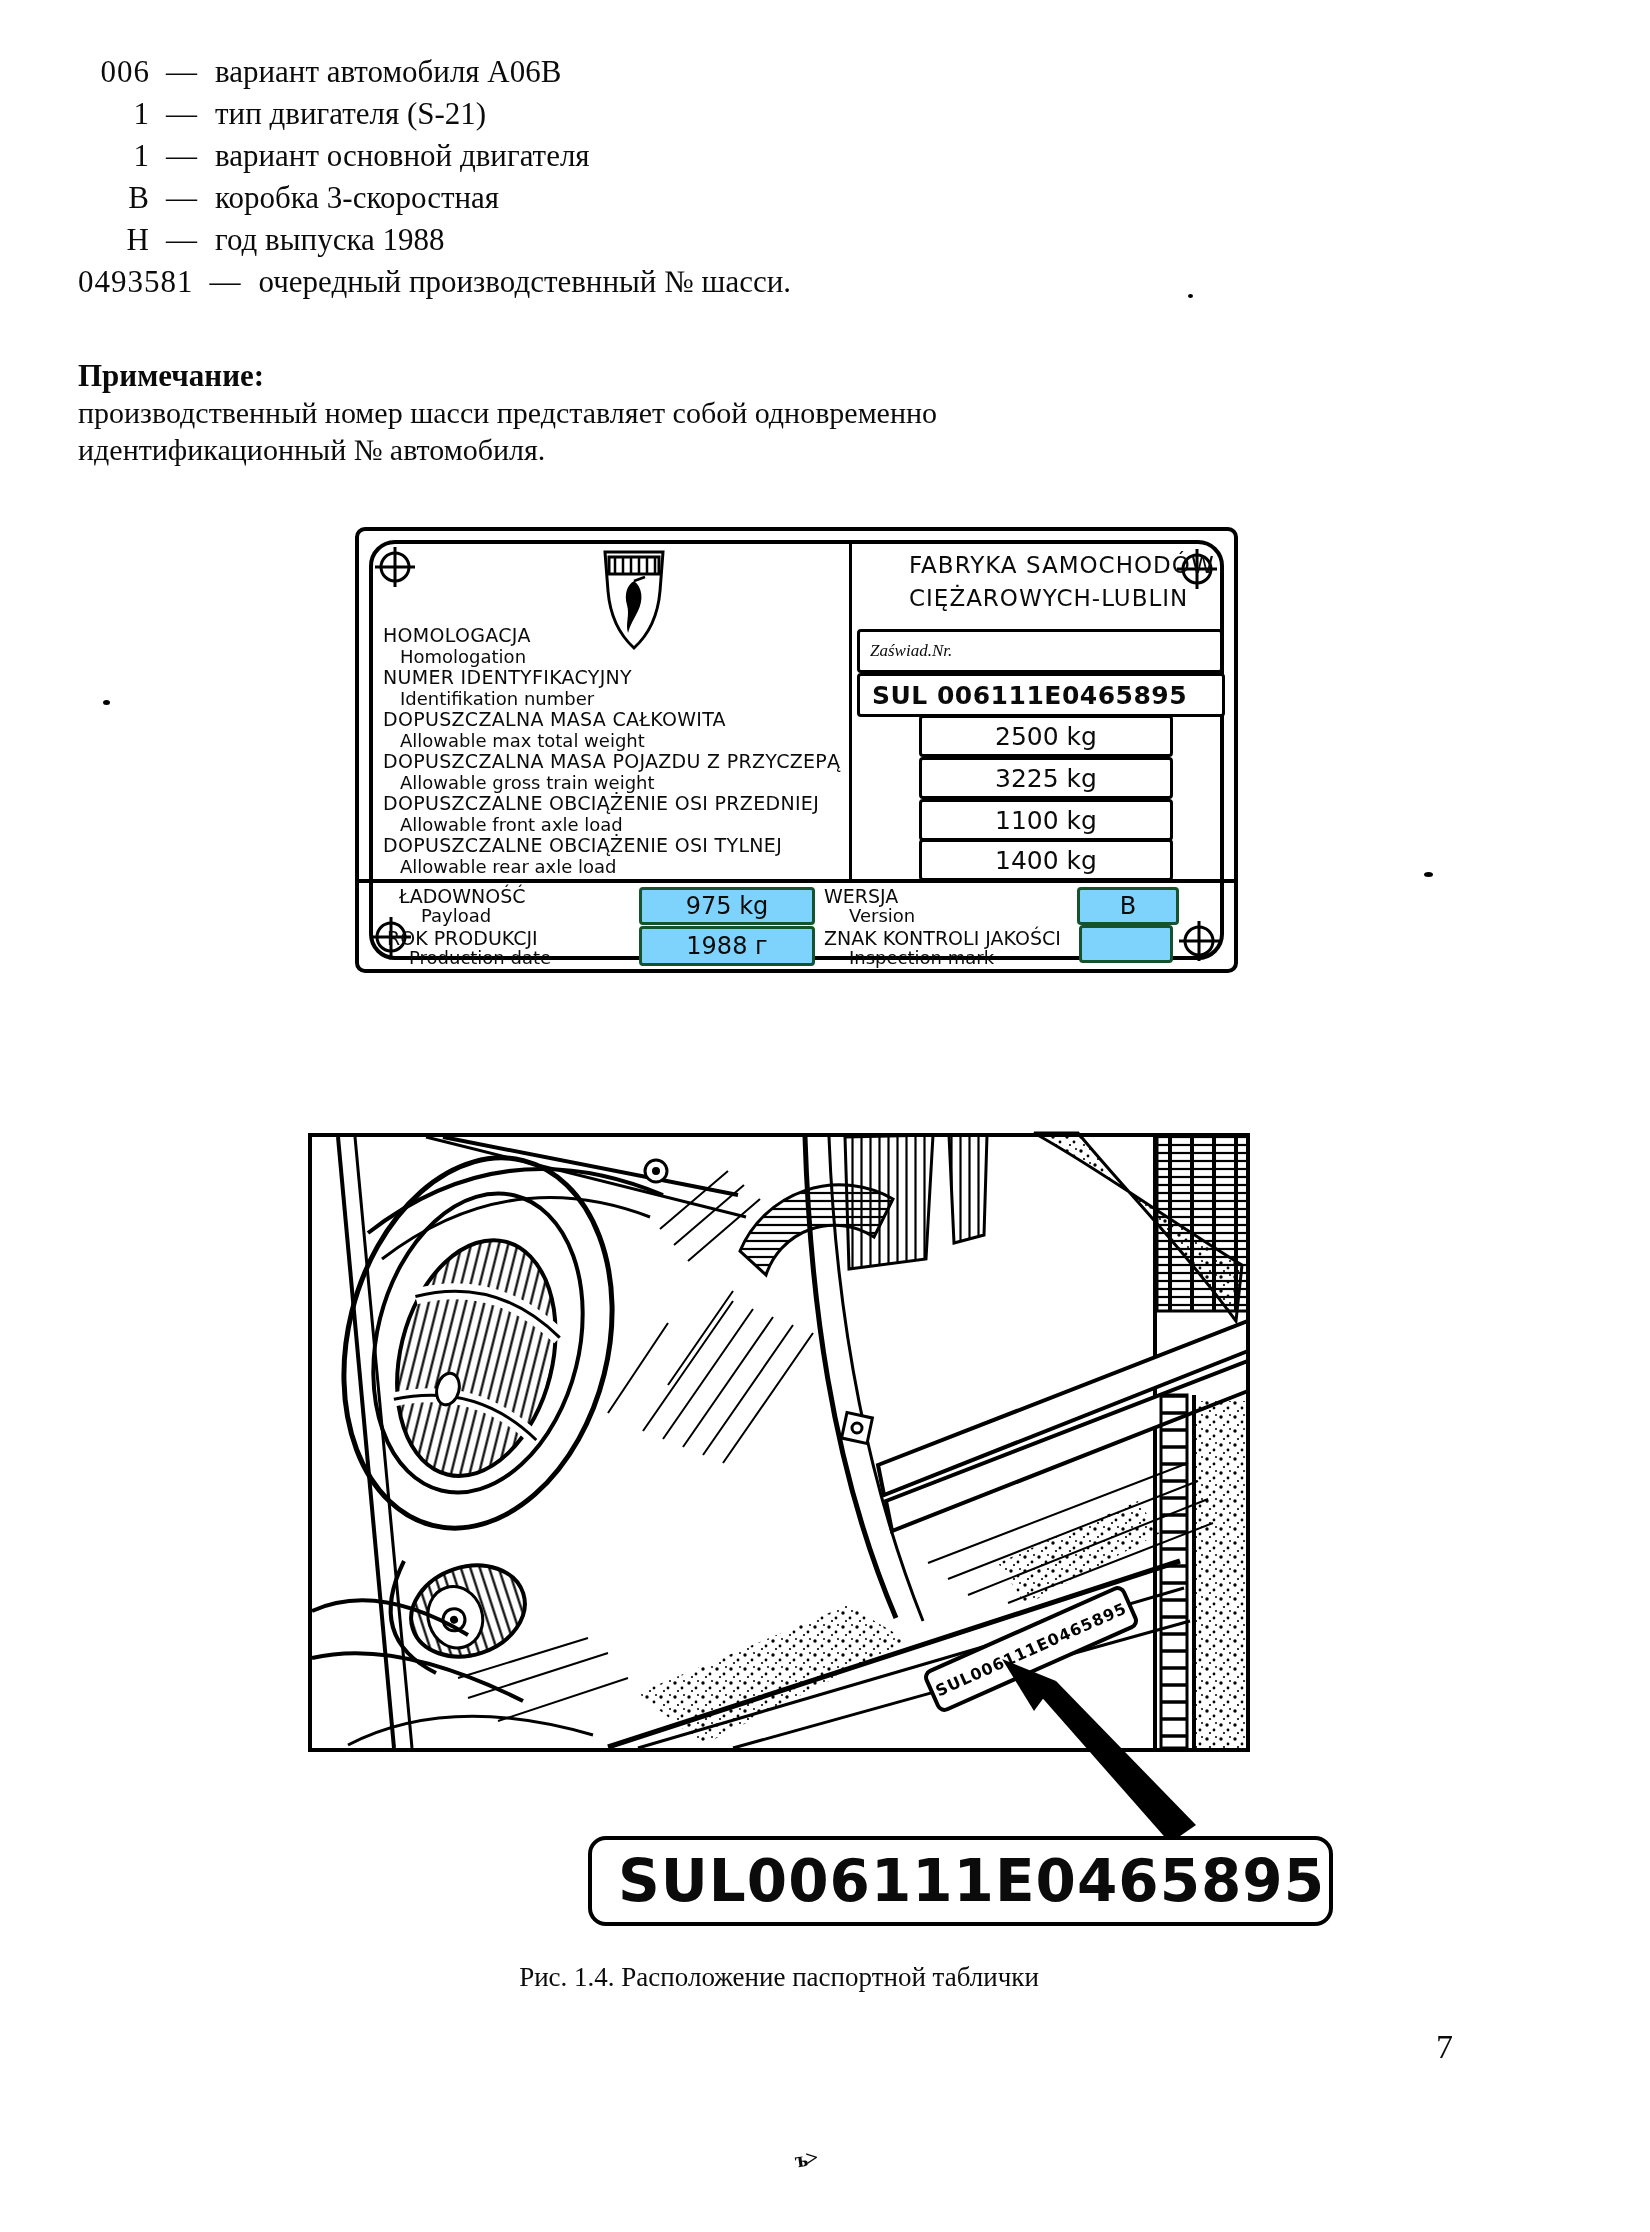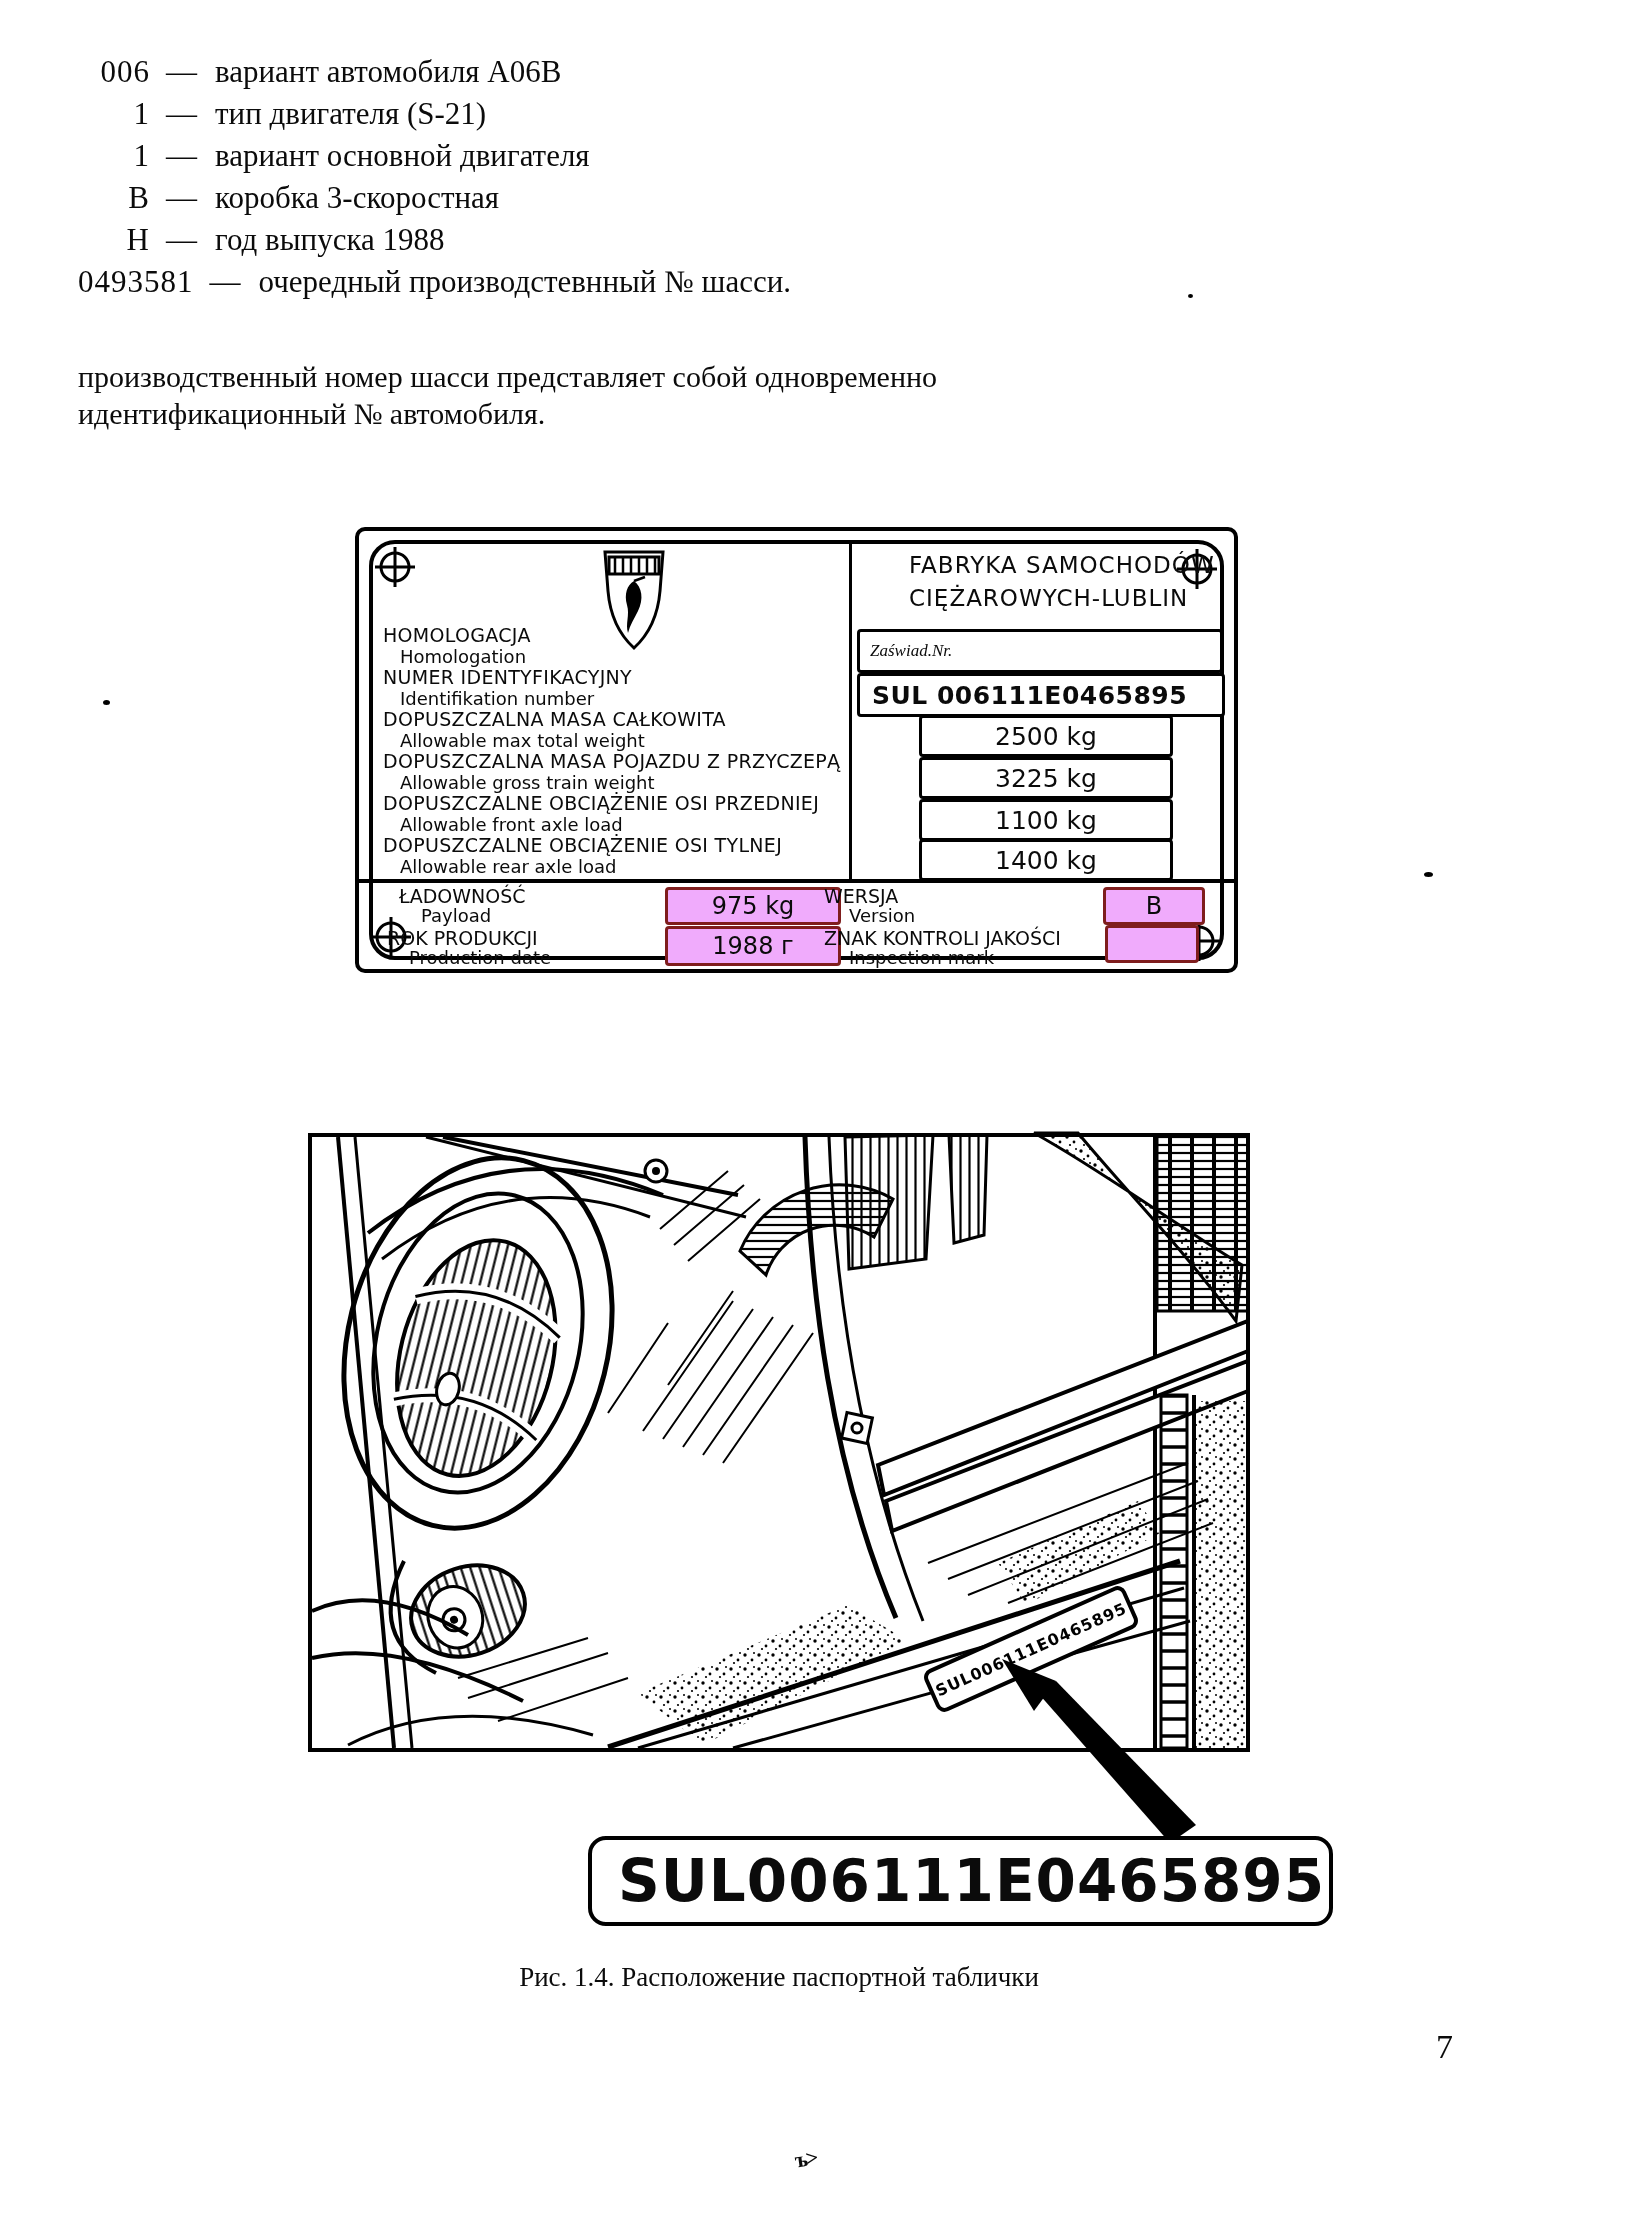--- a/index.html
+++ b/index.html
@@ -35,22 +35,22 @@
   .pbox{position:absolute;border:3px solid #000;border-radius:4px;background:#fff;
         display:flex;align-items:center;}
   .box-zaswiad{left:498px;top:98px;width:350px;height:38px;font-style:italic;
         font-family:"Liberation Serif",serif;font-size:17px;padding-left:10px;}
   .box-vin{left:498px;top:142px;width:350px;height:38px;font-size:25px;font-weight:bold;
         letter-spacing:.5px;padding-left:12px;}
   .wbox{left:560px;width:248px;height:36px;font-size:25px;justify-content:center;}
   .plate-band{position:absolute;left:0;bottom:0;top:348px;right:0;border-top:4px solid #000;}
   .band-label{position:absolute;font-size:19px;white-space:nowrap;}
   .band-sub{position:absolute;font-size:18px;white-space:nowrap;}
-  .band-box{position:absolute;border:3px solid #7f1d1d;border-radius:4px;background:#f0abfc;
-        display:flex;align-items:center;justify-content:center;font-size:24px;margin-left:26px;}
+  .band-box{position:absolute;border:3px solid #14532d;border-radius:4px;background:#7dd3fc;
+        display:flex;align-items:center;justify-content:center;font-size:24px;}
 
   
   .caption{position:absolute;font-size:27px;text-align:center;white-space:nowrap;}
   .cap13{left:300px;top:996px;width:860px;}
   .cap14{left:308px;top:1962px;width:942px;}
 
   
   .fig14{position:absolute;left:308px;top:1133px;width:942px;height:712px;}
   .fig14 svg{display:block;overflow:visible;}
 
@@ -101,20 +101,21 @@
       <span class="spec-text">год выпуска 1988</span>
     </div>
     <div class="spec-row">
       <span class="spec-code">0493581</span>
       <span class="spec-dash">—</span>
       <span class="spec-text">очередный производстевнный № шасси.</span>
     </div>
   </div>
 
   <div class="note">
+    <div class="note-heading">Примечание:</div>
     <div class="note-body">производственный номер шасси представляет собой одновременно идентификационный № автомобиля.</div>
   </div>
 
   <div class="plate">
     <div class="plate-inner-frame"></div>
 
     <span class="regmark" style="left:14px;top:14px;">
       <svg width="44" height="44" viewBox="0 0 44 44">
           <circle cx="22" cy="22" r="14" fill="none" stroke="#000" stroke-width="3"></circle>
           <path d="M22,2 V42 M2,22 H42" stroke="#000" stroke-width="3"></path>

